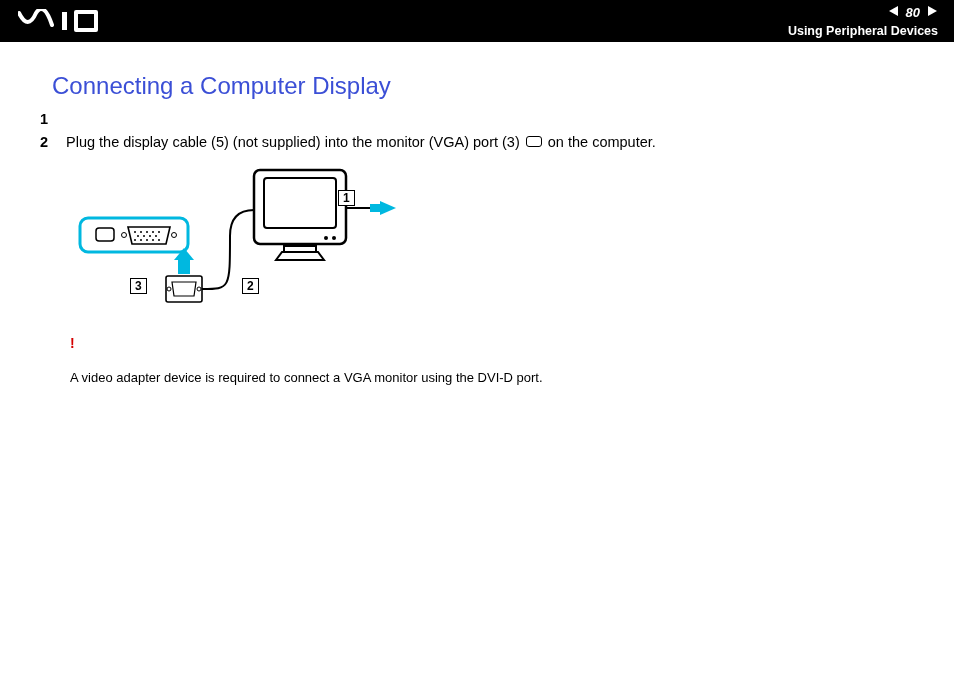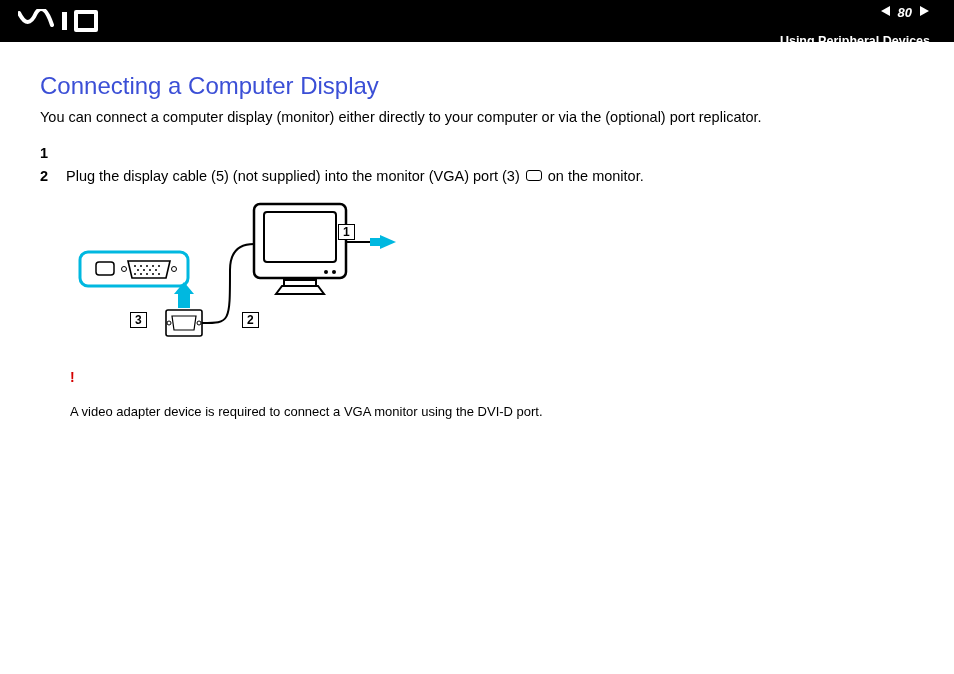--- a/index.html
+++ b/index.html
@@ -20,50 +20,50 @@
     color: #fff;
     position: relative;
   }
   .vaio-logo {
     position: absolute;
     left: 18px;
     top: 9px;
   }
   .top-right {
     position: absolute;
-    right: 24px;
+    right: 16px;
     top: 4px;
   }
   .nav-row {
     display: flex;
     align-items: center;
     justify-content: flex-end;
     gap: 6px;
     font-size: 13px;
     font-style: italic;
     font-weight: bold;
     height: 16px;
   }
   .arrow-left, .arrow-right {
     display: inline-block;
   }
   .section-label {
     font-size: 12.5px;
     font-weight: bold;
     color: #fff;
-    margin-top: 14px;
+    margin-top: 4px;
   }
   .content {
     padding: 30px 40px 0 40px;
   }
   h1.title {
     color: #3b4fd6;
     font-weight: 400;
     font-size: 24px;
-    margin: 0 0 8px 0;
+    margin: 0 0 8px 12px;
   }
   p.intro {
     font-size: 14.5px;
     margin: 0 0 14px 0;
     line-height: 1.35;
   }
   h2.subhead {
     color: #9aa0a6;
     font-weight: 400;
     font-size: 18px;
@@ -150,30 +150,29 @@
             <polygon points="2,1 2,11 11,6" fill="#fff"></polygon>
           </svg>
       </span>
     </div>
     <div class="section-label">Using Peripheral Devices</div>
   </div>
 </div>
 
 <div class="content">
   <h1 class="title">Connecting a Computer Display</h1>
-  <p class="intro">You can connect a computer display (monitor) either directly to your computer or via the (optional) port replicator.</p>
 
   <ol class="steps">
     <li>
       <span class="num">1</span>
     </li>
     <li>
       <span class="num">2</span>
       <span>
-        <span>Plug the display cable (5) (not supplied) into the monitor (VGA) port (3) </span><span class="port-glyph"></span><span> on the monitor.</span>
+        <span>Plug the display cable (5) (not supplied) into the monitor (VGA) port (3) </span><span class="port-glyph"></span><span> on the computer.</span>
       </span>
     </li>
   </ol>
 
   <div class="diagram-wrap">
     <svg width="330" height="150" viewBox="0 0 330 150">
 
       <rect x="10" y="50" width="108" height="34" rx="8" fill="none" stroke="#00b8e0" stroke-width="3"></rect>
 
       <rect x="26" y="60" width="18" height="13" rx="3" fill="none" stroke="#000" stroke-width="1.5"></rect>

